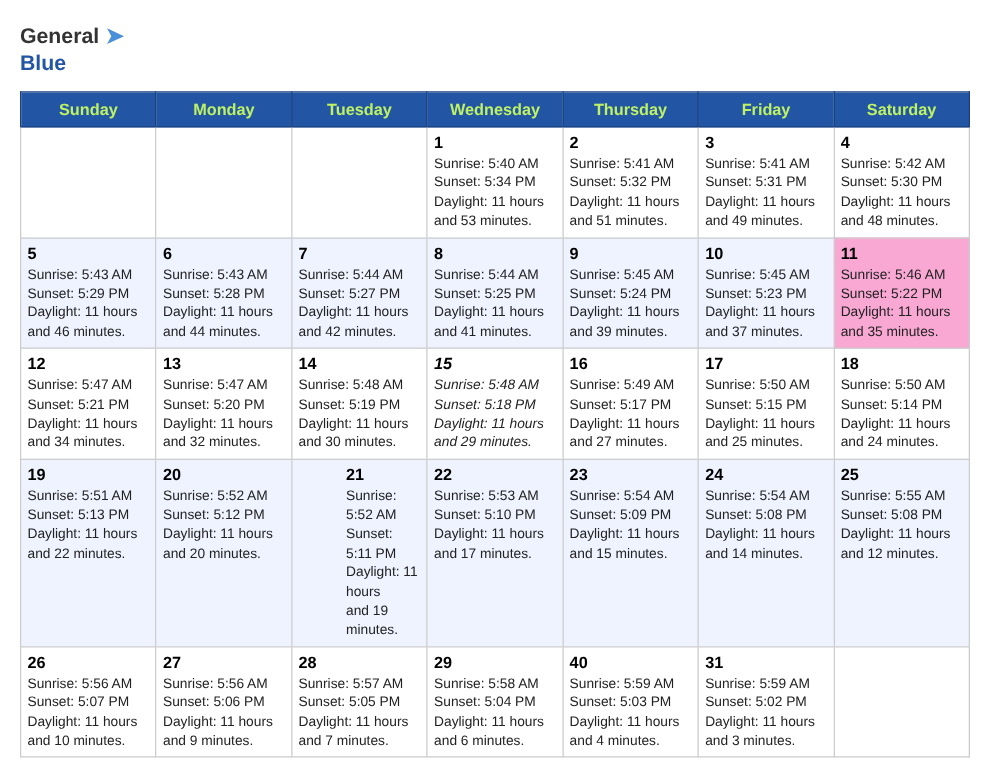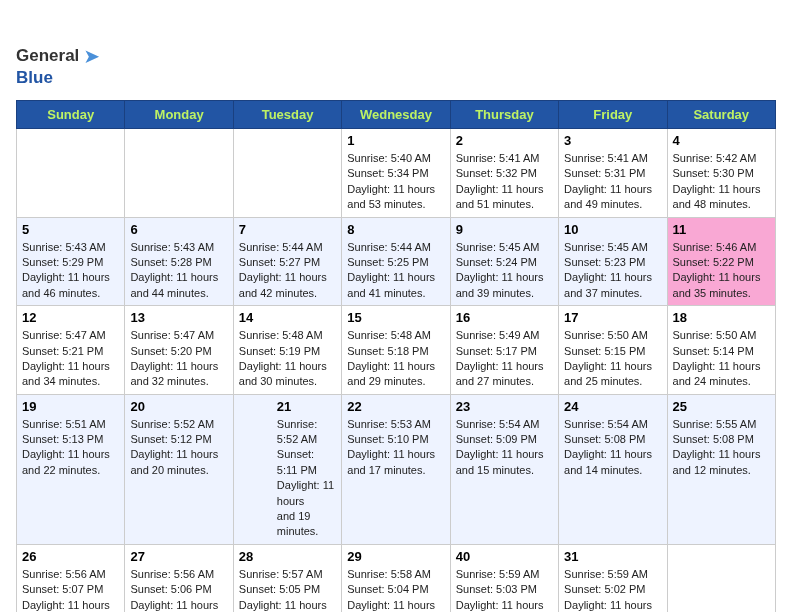--- a/index.html
+++ b/index.html
@@ -8,21 +8,20 @@
       background: #fff;
       width: 792px;
       min-height: 612px;
       padding: 16px;
     }
     .header-section {
       display: flex;
       justify-content: space-between;
       align-items: flex-end;
       margin-bottom: 12px;
-      margin-top: 28px;
     }
     .logo {
       display: flex;
       flex-direction: column;
       align-items: flex-start;
     }
     .logo-row {
       display: flex;
       align-items: center;
       gap: 2px;
@@ -173,21 +172,21 @@
           <div class="cell-info">Sunrise: 5:47 AM<br>Sunset: 5:21 PM<br>Daylight: 11 hours<br>and 34 minutes.</div>
         </td>
         <td style="background-color: rgb(255, 255, 255);">
           <span class="day-num">13</span>
           <div class="cell-info">Sunrise: 5:47 AM<br>Sunset: 5:20 PM<br>Daylight: 11 hours<br>and 32 minutes.</div>
         </td>
         <td style="background-color: rgb(255, 255, 255);">
           <span class="day-num">14</span>
           <div class="cell-info">Sunrise: 5:48 AM<br>Sunset: 5:19 PM<br>Daylight: 11 hours<br>and 30 minutes.</div>
         </td>
-        <td style="background-color: rgb(255, 255, 255);">
+        <td style="background-color: rgb(255, 255, 255); font-style: italic;">
           <span class="day-num">15</span>
           <div class="cell-info">Sunrise: 5:48 AM<br>Sunset: 5:18 PM<br>Daylight: 11 hours<br>and 29 minutes.</div>
         </td>
         <td style="background-color: rgb(255, 255, 255);">
           <span class="day-num">16</span>
           <div class="cell-info">Sunrise: 5:49 AM<br>Sunset: 5:17 PM<br>Daylight: 11 hours<br>and 27 minutes.</div>
         </td>
         <td style="background-color: rgb(255, 255, 255);">
           <span class="day-num">17</span>
           <div class="cell-info">Sunrise: 5:50 AM<br>Sunset: 5:15 PM<br>Daylight: 11 hours<br>and 25 minutes.</div>

